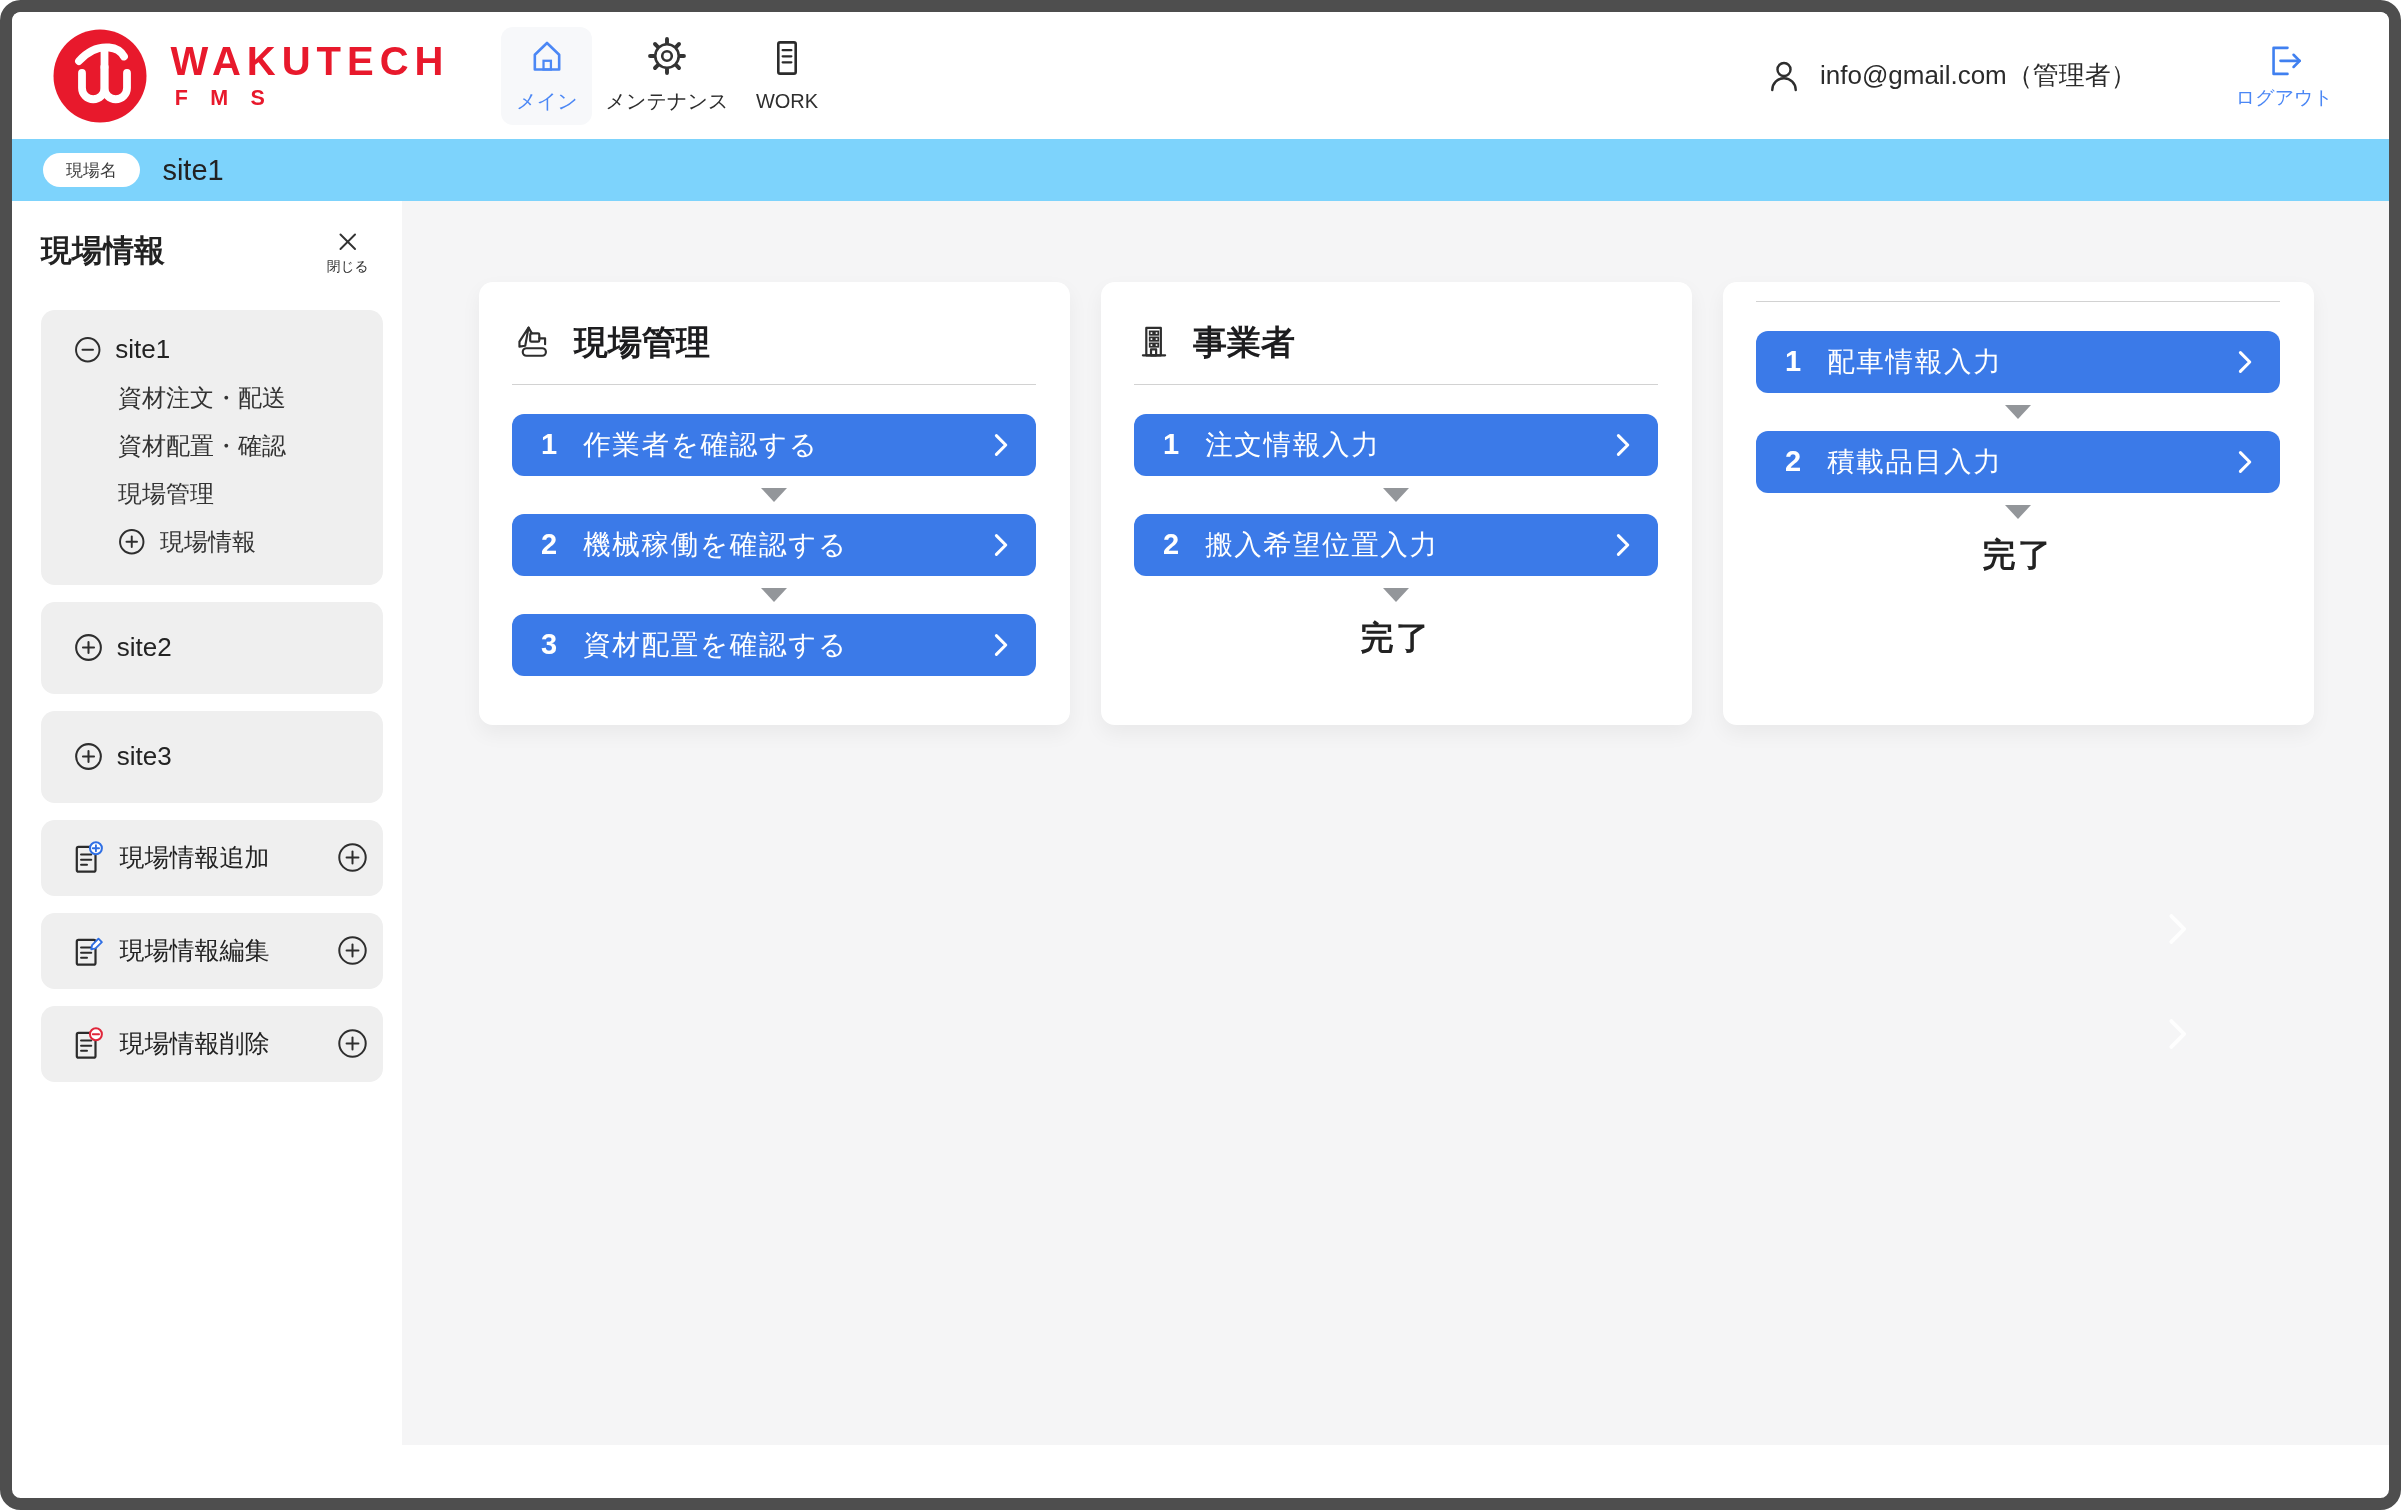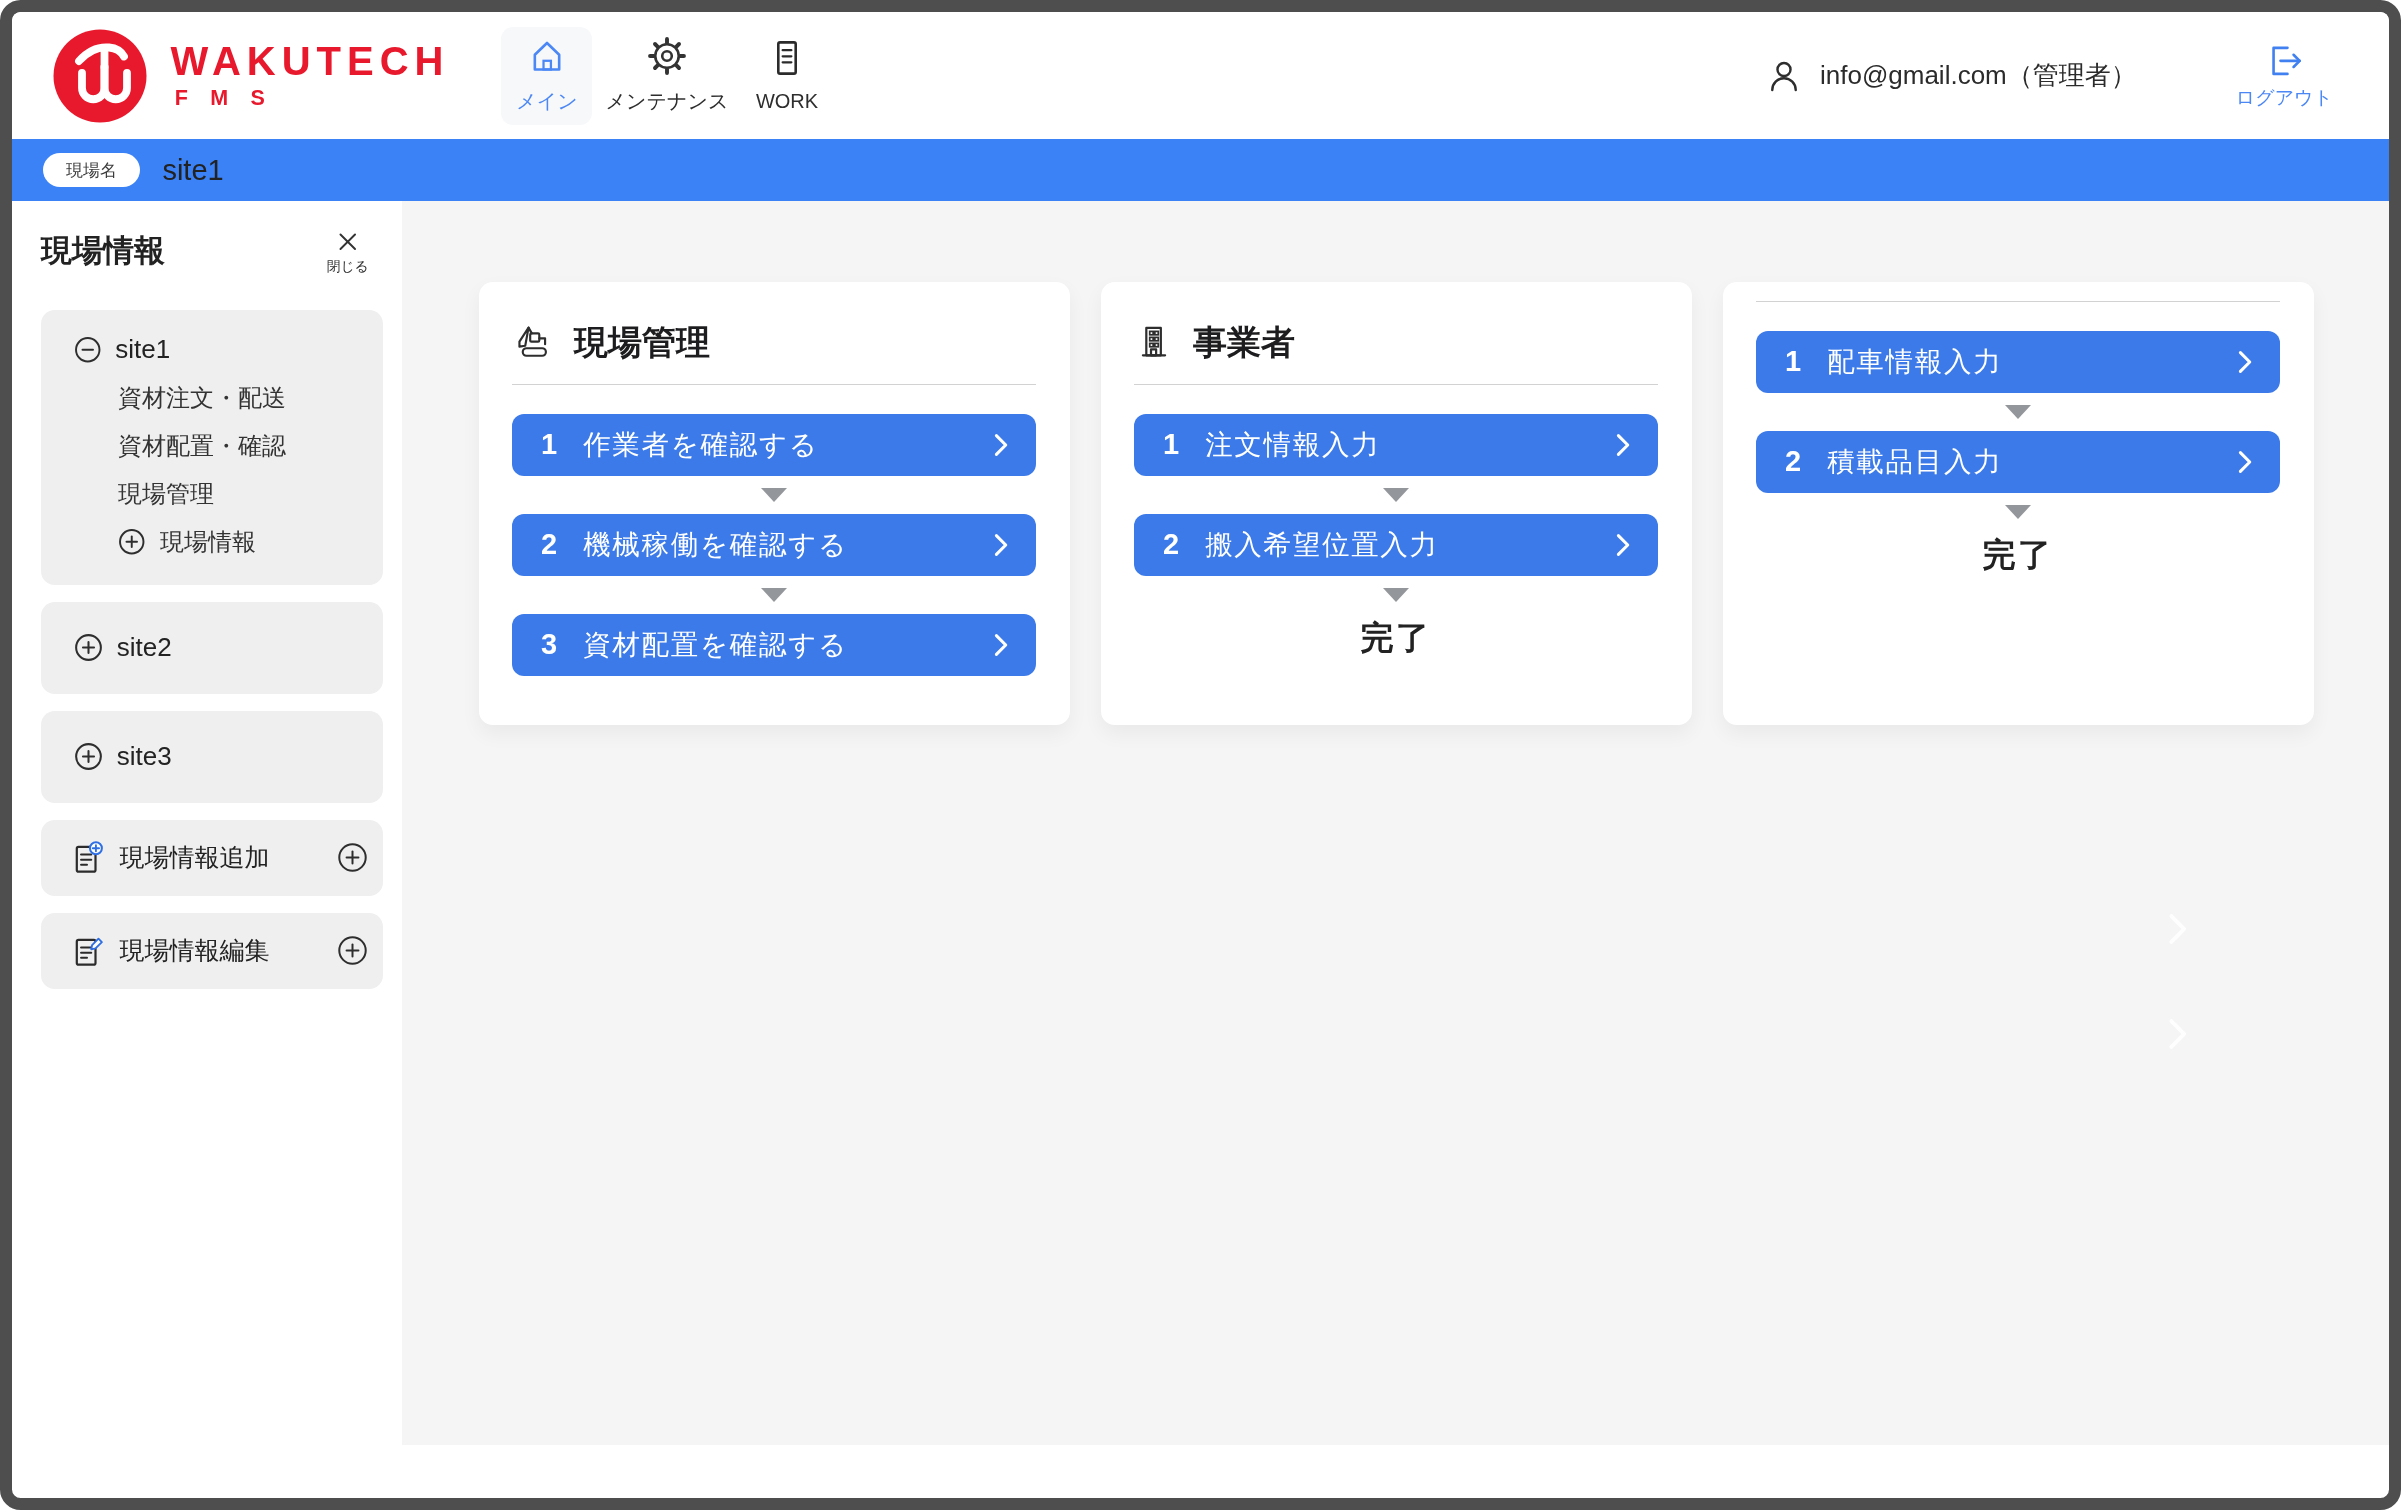--- a/index.html
+++ b/index.html
@@ -19,21 +19,21 @@
   .nav-item{width:91px;height:98px;display:flex;flex-direction:column;align-items:center;justify-content:center;gap:8.6px;border-radius:12px;cursor:pointer;background:transparent;border:none;}
   .nav-item.active{background:#f7f8fa;}
   .nav-label{font-size:20px;color:#2e2e2e;white-space:nowrap;}
   .nav-item.active .nav-label{color:#4b87f5;}
   .h-user{display:flex;align-items:center;gap:15.5px;margin-left:auto;}
   .h-user-label{font-size:26px;color:#2b2b2b;}
   .h-logout{display:flex;flex-direction:column;align-items:center;gap:4.3px;margin-left:93px;margin-right:50px;cursor:pointer;background:none;border:none;}
   .h-logout-label{font-size:19px;color:#4b87f5;white-space:nowrap;}
 
   
-  .crumb{height:62px;background:#3b82f6;display:flex;align-items:center;padding-left:31px;}
+  .crumb{height:62px;background:#7dd3fc;display:flex;align-items:center;padding-left:31px;}
   .crumb-pill{background:#fff;border-radius:859px;padding:5.2px 23px;font-size:17px;color:#3a3a3a;}
   .crumb-site{margin-left:22.4px;font-size:29px;color:#222;}
 
   
   .content{display:flex;height:1244px;}
   .sidebar{width:390px;background:#fff;padding:26px 17px 0 29px;flex:0 0 auto;}
   .side-head{display:flex;align-items:flex-start;justify-content:space-between;}
   .side-title{font-size:31px;font-weight:700;color:#222;margin-top:3.4px;}
   .close-btn{display:flex;flex-direction:column;align-items:center;margin-right:10.3px;background:none;border:none;cursor:pointer;gap:2.6px;}
   .close-label{font-size:13.8px;color:#333;}
@@ -286,20 +286,44 @@
             <svg width="31" height="31" viewBox="0 0 34 34" fill="none">
               <circle cx="17" cy="17" r="14.5" stroke="#2e2e2e" stroke-width="2.2"></circle>
               <g stroke="#2e2e2e" stroke-width="2.2" stroke-linecap="round">
                 <path d="M10.5 17 H23.5"></path>
                   <path d="M17 10.5 V23.5"></path>
               </g>
             </svg>
           </span>
         </div>
 
+        <div class="side-box action-row">
+          <span style="display:flex">
+            <svg width="34" height="36" viewBox="0 0 40 42" fill="none">
+              <rect x="8" y="8" width="22" height="29" rx="2" stroke="#2b2b2b" stroke-width="2.6"></rect>
+              <g stroke="#2b2b2b" stroke-width="2.4" stroke-linecap="round">
+                <path d="M13 17 H25"></path>
+                  <path d="M13 23 H25"></path>
+                  <path d="M13 29 H20"></path>
+              </g>
+              <circle cx="30.5" cy="9.5" r="7" fill="#fff" stroke="#e0263a" stroke-width="2.4"></circle>
+              <path d="M26.8 9.5 H34.2" stroke="#e0263a" stroke-width="2.2" stroke-linecap="round"></path>
+            </svg>
+          </span>
+          <span>現場情報削除</span>
+          <span class="action-plus">
+            <svg width="31" height="31" viewBox="0 0 34 34" fill="none">
+              <circle cx="17" cy="17" r="14.5" stroke="#2e2e2e" stroke-width="2.2"></circle>
+              <g stroke="#2e2e2e" stroke-width="2.2" stroke-linecap="round">
+                <path d="M10.5 17 H23.5"></path>
+                  <path d="M17 10.5 V23.5"></path>
+              </g>
+            </svg>
+          </span>
+        </div>
 
       </div>
     </aside>
 
     <main class="main">
 
       <section class="card">
         <div class="card-title-row">
           <span class="cicon">
             <svg width="43" height="41" viewBox="0 0 52 48" fill="none">

